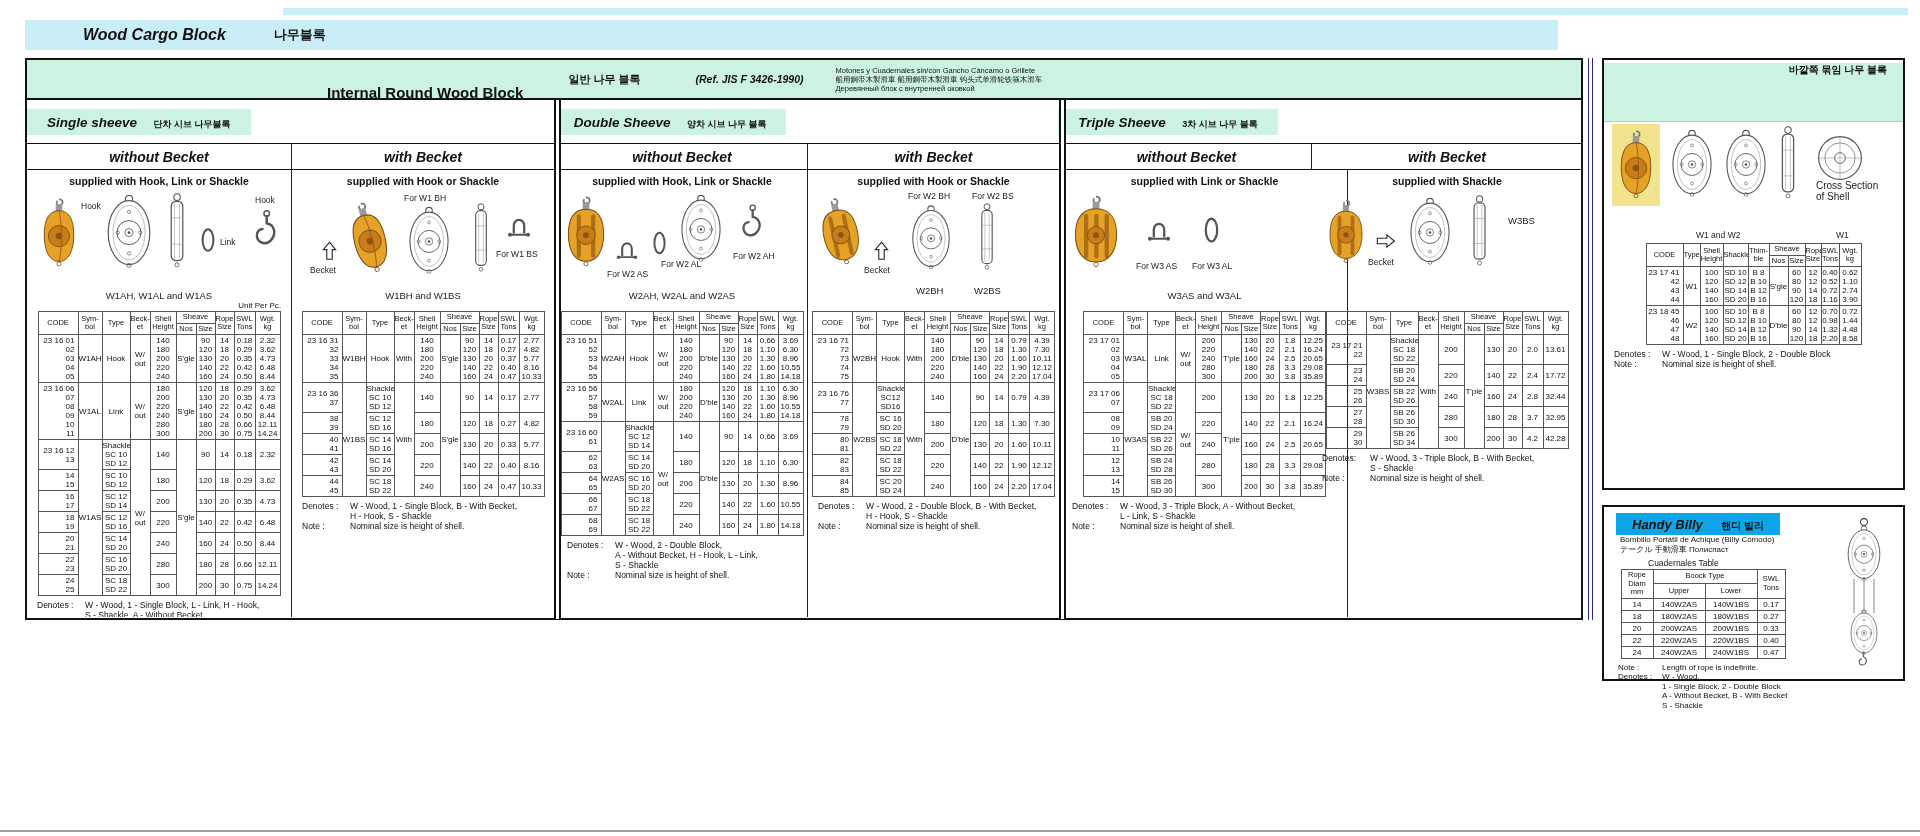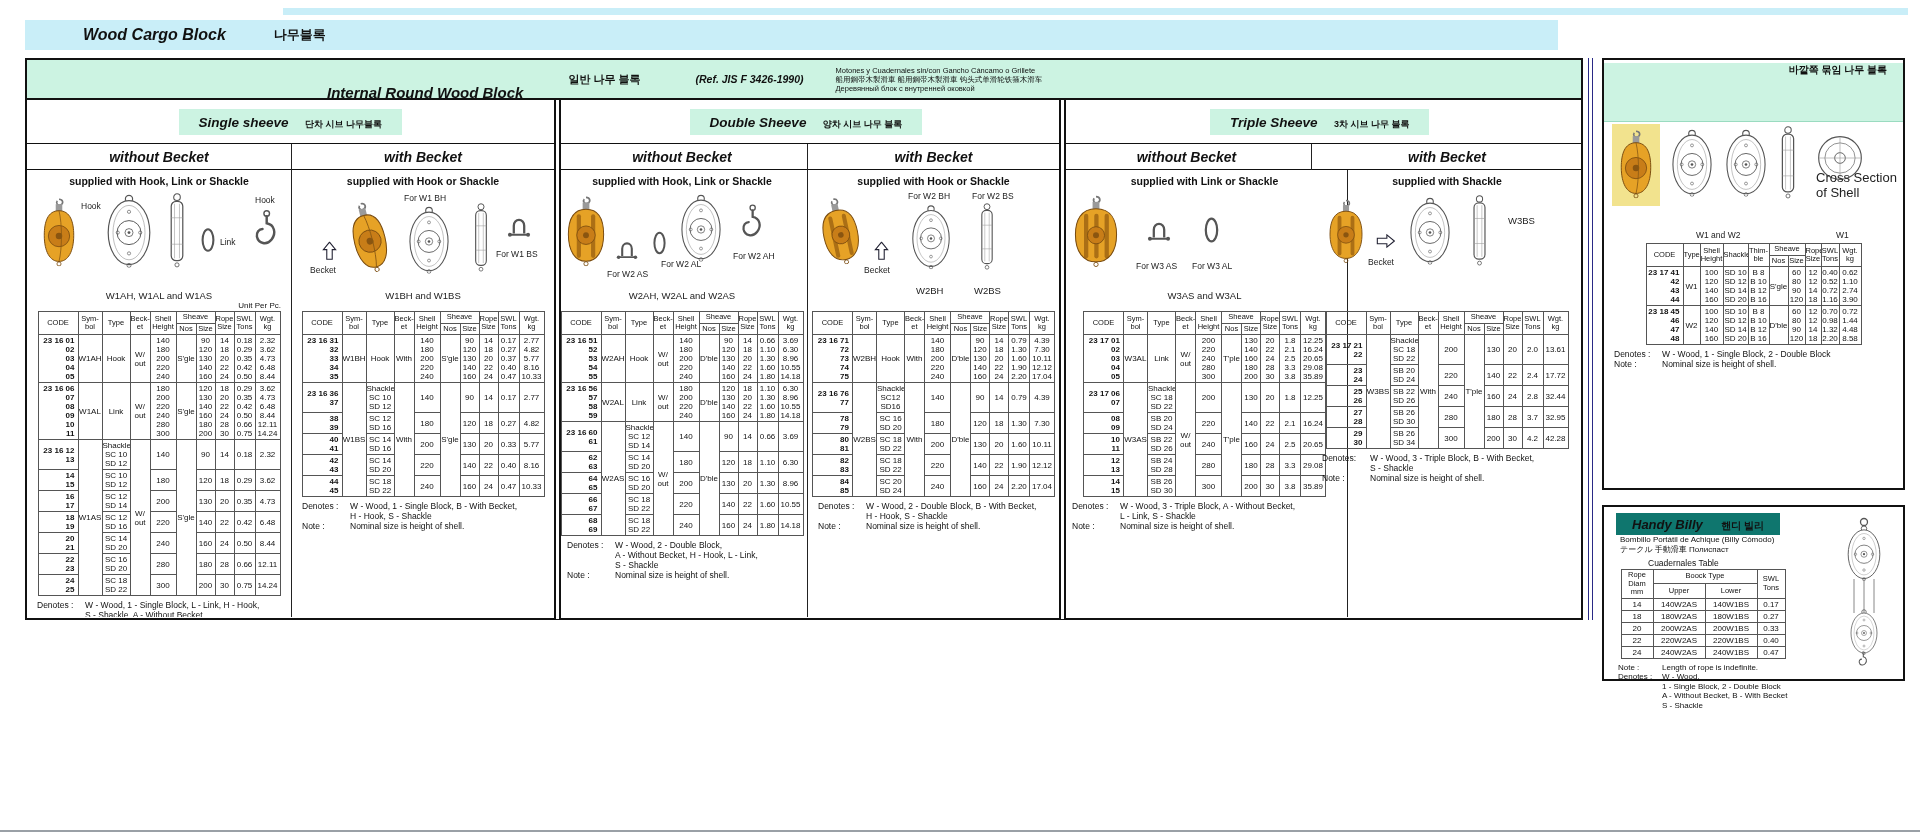--- a/index.html
+++ b/index.html
@@ -10,26 +10,26 @@
   .top-strip{left:283px;top:8px;width:1625px;height:7px;background:#c9eef8;}
   .title-bar{left:25px;top:20px;width:1533px;height:30px;background:#c9eef8;display:flex;align-items:center;}
   .title-en{margin-left:58px;font-size:16px;font-weight:bold;font-style:italic;}
   .title-ko{margin-left:48px;font-size:13px;font-weight:bold;}
   .bottom-edge{left:0;top:830px;width:1920px;height:2px;background:#9aa0a6;}
 
   
   .main-panel{left:25px;top:58px;width:1558px;height:562px;border:2.5px solid #111;box-sizing:border-box;}
   .header-band{position:absolute;left:0;top:0;width:100%;height:40px;background:#ccf3e2;border-bottom:2px solid #111;
                box-sizing:border-box;display:flex;align-items:center;}
-  .ih-en{margin-left:300px;font-size:15px;font-weight:bold;font-style:italic;white-space:nowrap;margin-top:27px;}
+  .ih-en{margin-left:300px;font-size:15px;font-weight:bold;white-space:nowrap;margin-top:27px;}
   .ih-ko{margin-left:45px;font-size:11px;font-weight:bold;white-space:nowrap;}
   .ih-ref{margin-left:55px;font-size:10.5px;font-weight:bold;font-style:italic;white-space:nowrap;}
   .ih-ml{margin-left:32px;font-size:7.5px;line-height:9px;white-space:nowrap;}
   .section-row{position:absolute;left:0;top:40px;width:100%;height:44px;display:flex;box-sizing:border-box;border-bottom:1.5px solid #111;}
-  .section-cell{display:flex;align-items:center;justify-content:center;box-sizing:border-box;}
+  .section-cell{display:flex;align-items:center;justify-content:flex-start;box-sizing:border-box;}
   .section-pill{background:#ccf3e2;padding:4px 20px;white-space:nowrap;}
   .sec-en{font-size:13.5px;font-weight:bold;font-style:italic;}
   .sec-ko{font-size:9px;font-weight:bold;margin-left:12px;}
   .subheader-row{position:absolute;left:0;top:84px;width:100%;height:26px;box-sizing:border-box;border-bottom:1.5px solid #111;}
   .subcell{position:absolute;top:0;height:26px;display:flex;align-items:center;justify-content:center;
            font-size:14px;font-weight:bold;font-style:italic;box-sizing:border-box;}
   .vsep{position:absolute;top:40px;height:519px;width:3px;background:#fff;border-left:2px solid #111;border-right:2px solid #111;}
   .navy-sep{left:1588px;top:58px;height:562px;width:3px;border-left:1.5px solid #2a2a86;border-right:1.5px solid #2a2a86;}
 
   
@@ -38,36 +38,36 @@
   .supplied{text-align:center;font-size:10.5px;font-weight:bold;margin-top:5px;height:14px;}
   .ill{position:relative;height:112px;}
   .lab{position:absolute;font-size:8.5px;white-space:nowrap;color:#222;}
   .cap{position:absolute;bottom:0;left:0;width:100%;text-align:center;font-size:9.5px;color:#222;}
   .unitnote{text-align:right;font-size:8px;height:9px;padding-right:10px;}
   table.spec{border-collapse:collapse;margin:1px auto 0;table-layout:fixed;border:1.5px solid #222;}
   .t-main{width:242px;} .t-ext{width:212px;} .t-handy{width:164px;}
   .spec th,.spec td{border:1px solid #555;font-size:8px;line-height:9px;text-align:center;vertical-align:middle;
                     padding:1px 0;white-space:pre-line;overflow:hidden;font-weight:normal;}
   .spec thead th{font-size:7.5px;line-height:8.5px;}
-  .t-code td:first-child{font-weight:bold;text-align:right;padding-right:3px;}
+  .t-code td:first-child{font-weight:normal;text-align:right;padding-right:3px;}
   .notes{display:grid;grid-template-columns:48px 1fr;margin-top:4px;padding:0 0 0 10px;font-size:8.5px;line-height:10px;}
   .nl{white-space:nowrap;} .nt{white-space:pre-line;}
 
   
   .ext-panel{left:1602px;top:58px;width:303px;height:432px;border:2.5px solid #111;box-sizing:border-box;}
   .ext-head{position:relative;background:#ccf3e2;height:58px;border-bottom:1px solid #9adbc0;}
   .ext-title{text-align:center;padding-top:8px;font-size:15px;font-weight:bold;font-style:italic;}
   .ext-ko{text-align:right;padding-right:16px;font-size:10px;font-weight:bold;margin-top:3px;}
   .ext-sub{padding:5px 0 0 26px;font-size:8px;line-height:10px;}
   .ext-sub .s1{font-size:10px;font-weight:bold;font-style:italic;}
   .ext-sub .s2{font-size:8.5px;font-weight:bold;font-style:italic;}
   .ext-ill{position:relative;height:108px;}
   .ext-caps{position:relative;height:12px;font-size:9px;}
   .handy-panel{left:1602px;top:505px;width:303px;height:176px;border:2px solid #111;box-sizing:border-box;}
-  .h-title{display:inline-block;background:#0f766e;margin:6px 0 0 12px;padding:2px 16px;white-space:nowrap;}
+  .h-title{display:inline-block;background:#0ea5e9;margin:6px 0 0 12px;padding:2px 16px;white-space:nowrap;}
   .h-en{font-size:13px;font-weight:bold;font-style:italic;}
   .h-ko{font-size:10px;font-weight:bold;margin-left:14px;}
   .h-sub{margin-left:16px;font-size:8px;line-height:9.5px;}
   .h-combo{margin:4px 0 1px 44px;font-size:8.5px;}
   .h-table-wrap{margin-left:14px;width:170px;}
   .h-notes{margin:4px 0 0 14px;font-size:8px;line-height:9.5px;display:grid;grid-template-columns:44px 1fr;width:215px;}
   .ybg{position:absolute;background:#f2e38e;}
   svg.pic{position:absolute;}
 </style>
 </head>
@@ -1277,21 +1277,21 @@
       </svg>
     <svg class="pic" style="left:120px;top:4px;width:44px;height:74px" viewBox="0 0 60 92">
         <use href="#wb-front"></use>
       </svg>
     <svg class="pic" style="left:172px;top:4px;width:24px;height:74px" viewBox="0 0 28 92">
         <use href="#wb-side"></use>
       </svg>
     <svg class="pic" style="left:212px;top:12px;width:48px;height:48px" viewBox="0 0 54 54">
         <use href="#wb-cross"></use>
       </svg>
-    <span class="lab" style="left:212px;top:48px;font-size:13px;white-space:pre-line">Cross Section
+    <span class="lab" style="left:212px;top:58px;font-size:10px;white-space:pre-line">Cross Section
 of Shell</span>
   </div>
   <div class="ext-caps">
     <span class="lab" style="left:92px;top:0">W1 and W2</span>
     <span class="lab" style="left:232px;top:0">W1</span>
   </div>
   <table class="spec t-ext t-code">
       <colgroup>
         <col style="width: 37px;">
         <col style="width: 17px;">

